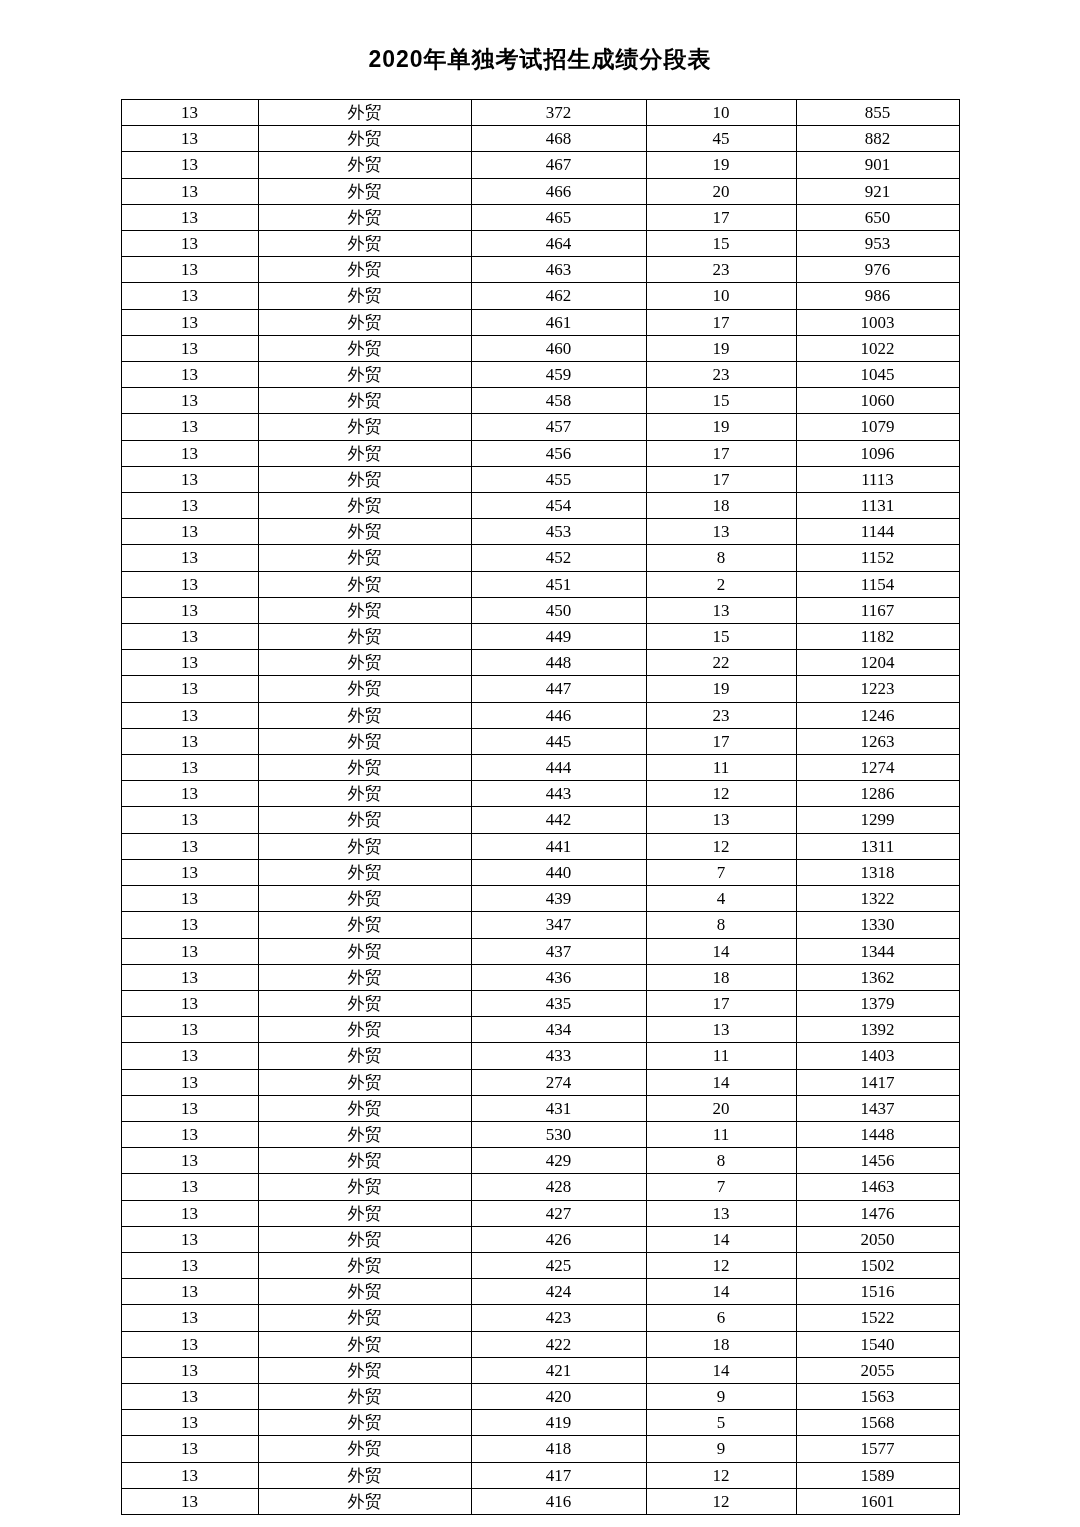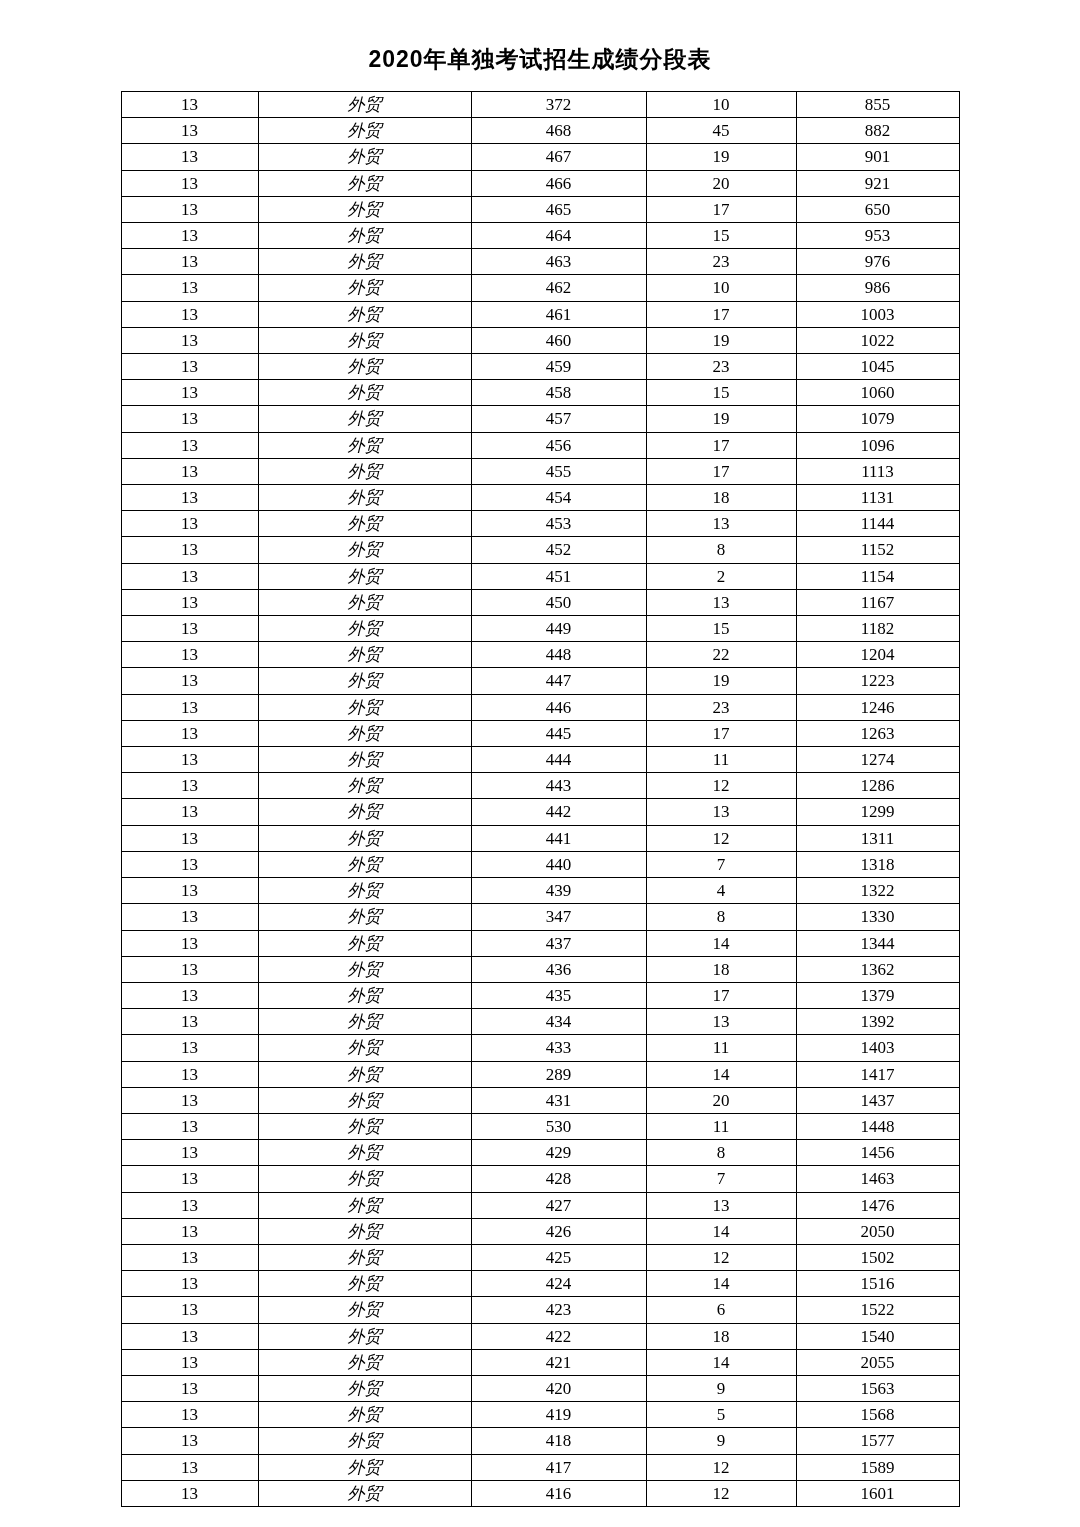--- a/index.html
+++ b/index.html
@@ -26,21 +26,21 @@
     text-align: center;
     font-family: "Liberation Sans", sans-serif;
     font-weight: bold;
     font-size: 23px;
     letter-spacing: 1px;
     padding-top: 44px;
     padding-bottom: 16px;
   }
   table.score-table {
     border-collapse: collapse;
-    margin: 0 auto;
+    margin: 8px auto;
     width: 838px;
     table-layout: fixed;
   }
   table.score-table td {
     border: 1px solid #000000;
     height: 25.2px;
     line-height: 25.2px;
     text-align: center;
     font-size: 17px;
     font-family: "Liberation Serif", serif;
@@ -49,21 +49,20 @@
     white-space: nowrap;
   }
   col.c0 { width: 137px; }
   col.c1 { width: 213px; }
   col.c2 { width: 175px; }
   col.c3 { width: 150px; }
   col.c4 { width: 163px; }
   .cn {
     font-family: "DejaVu Sans", sans-serif;
     font-size: 16px;
-    font-style: italic;
   }
   .footer {
     text-align: center;
     font-family: "DejaVu Sans", sans-serif;
     font-size: 19px;
     padding-top: 26px;
     letter-spacing: 1px;
   }
 </style>
 </head>
@@ -337,21 +336,21 @@
         <tr>
           <td>13</td>
           <td class="cn">外贸</td>
           <td>433</td>
           <td>11</td>
           <td>1403</td>
         </tr>
         <tr>
           <td>13</td>
           <td class="cn">外贸</td>
-          <td>289</td>
+          <td>274</td>
           <td>14</td>
           <td>1417</td>
         </tr>
         <tr>
           <td>13</td>
           <td class="cn">外贸</td>
           <td>431</td>
           <td>20</td>
           <td>1437</td>
         </tr>

